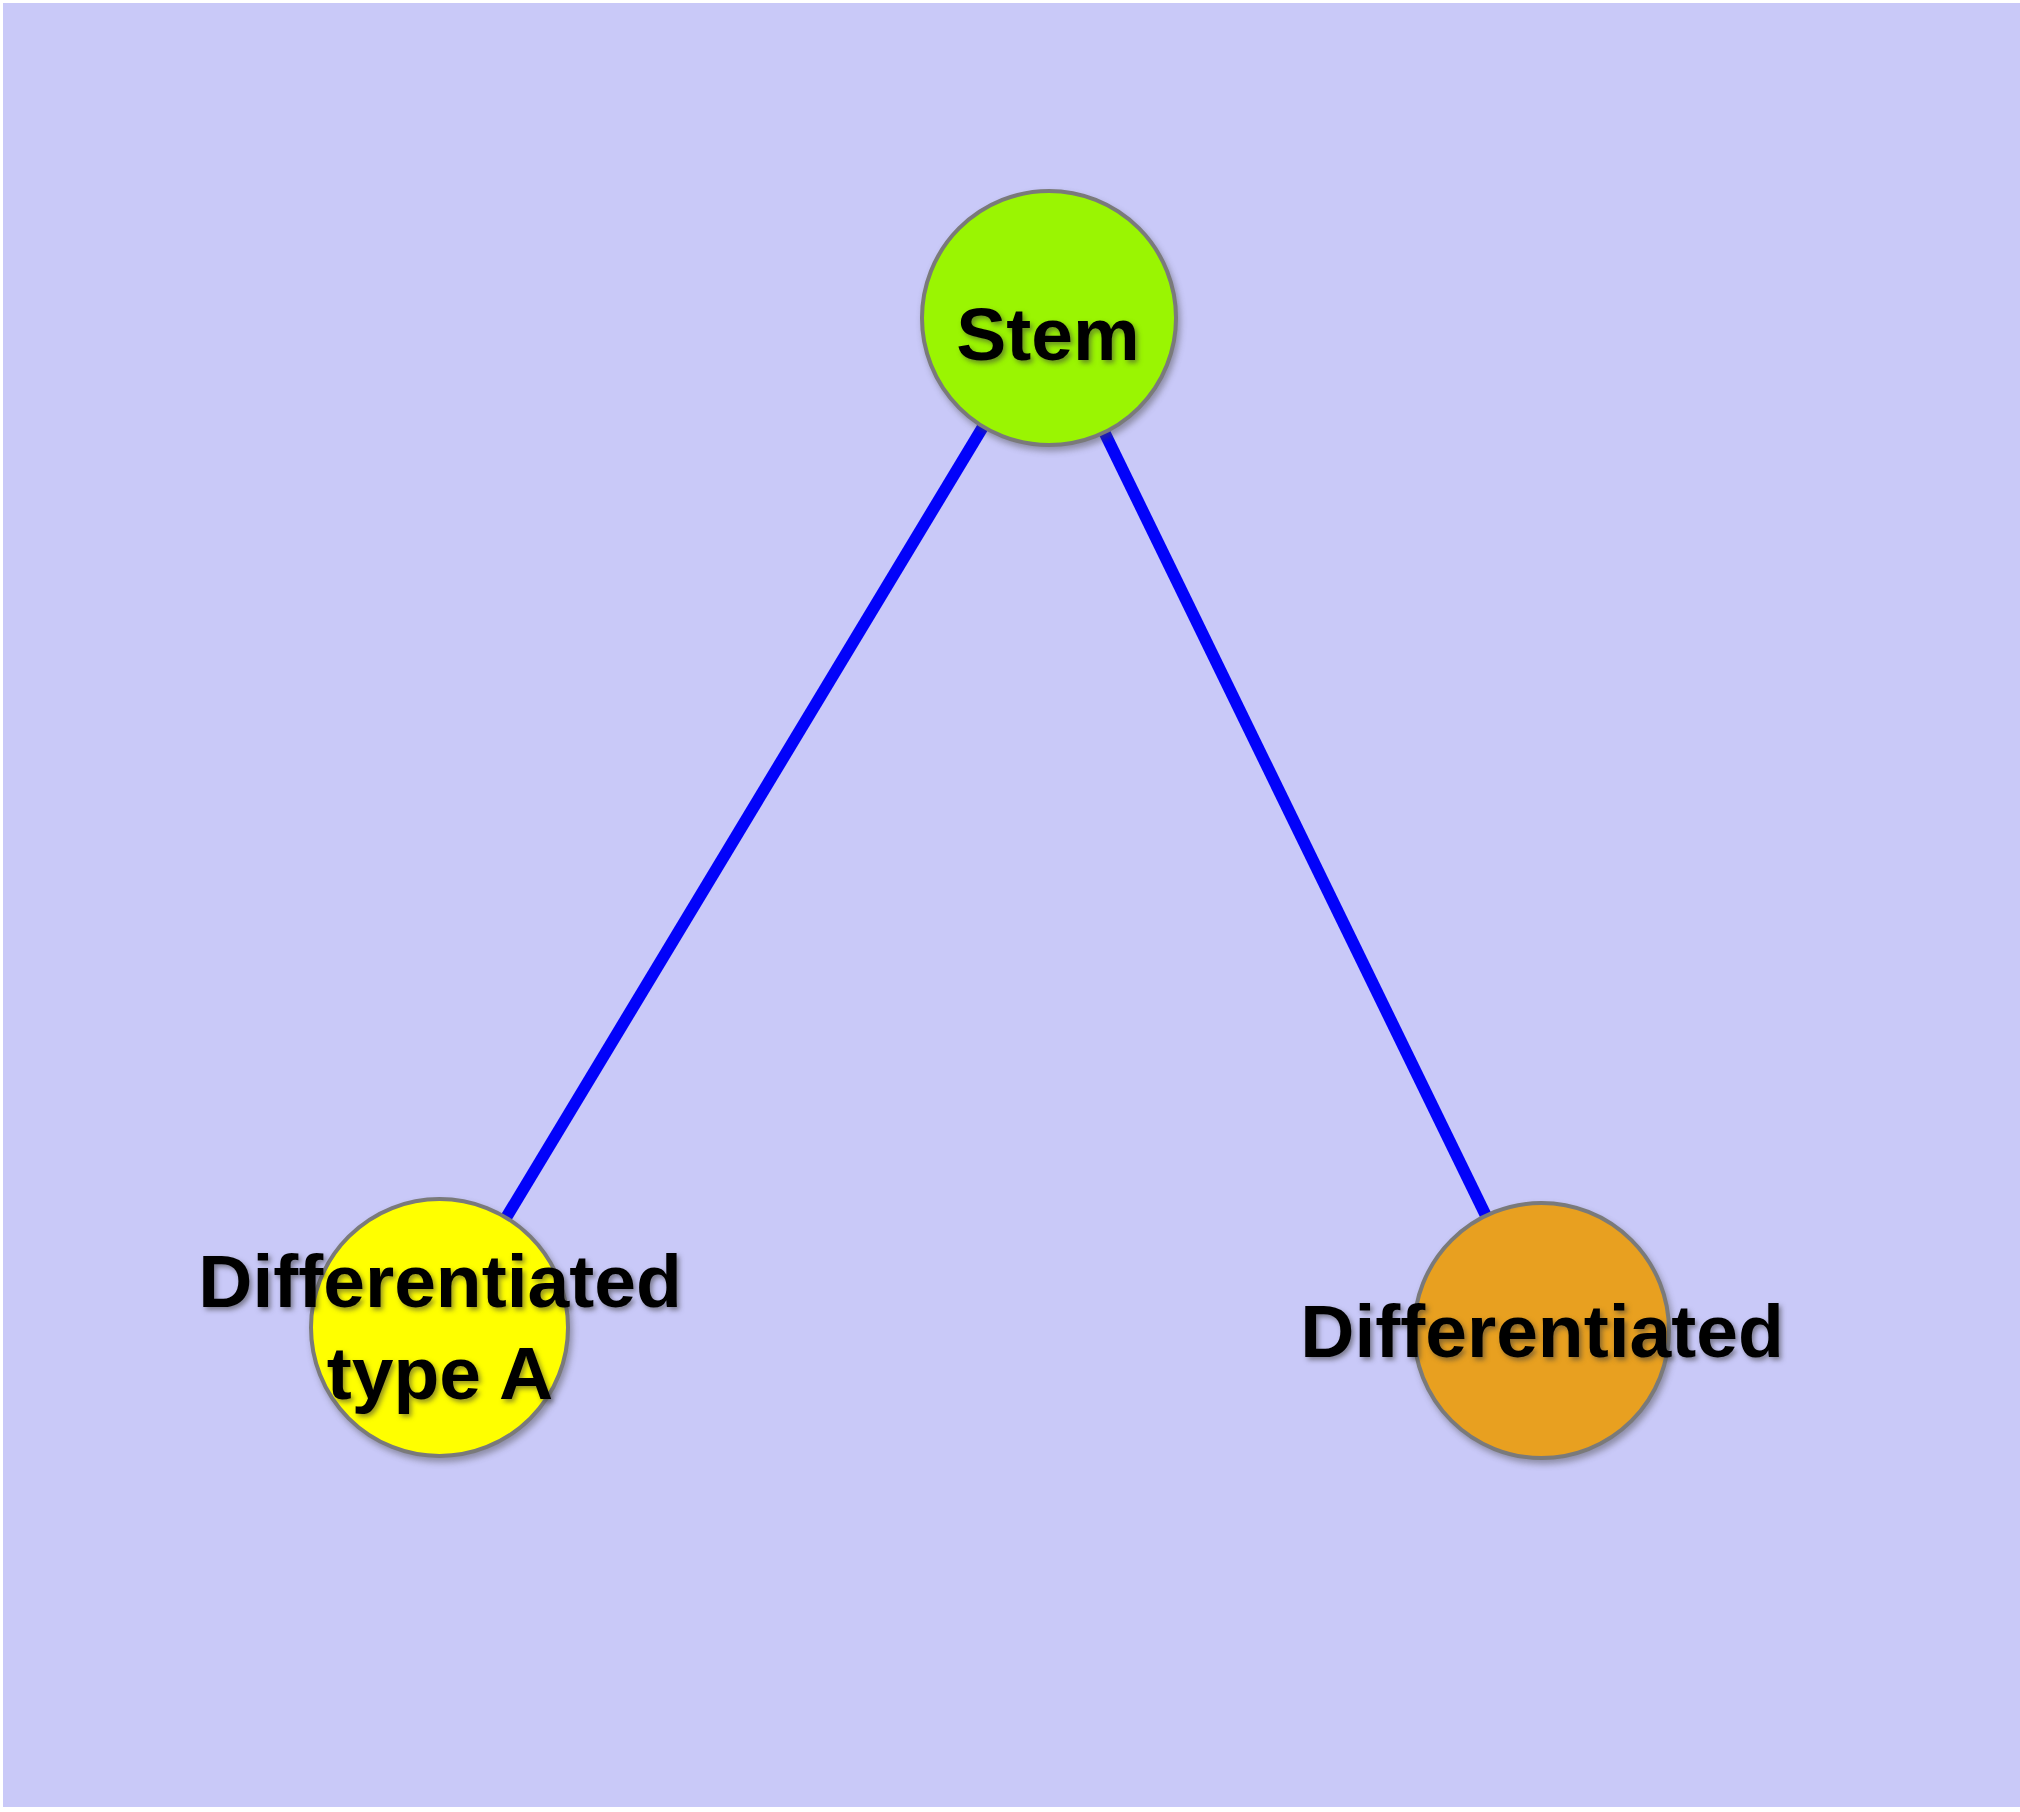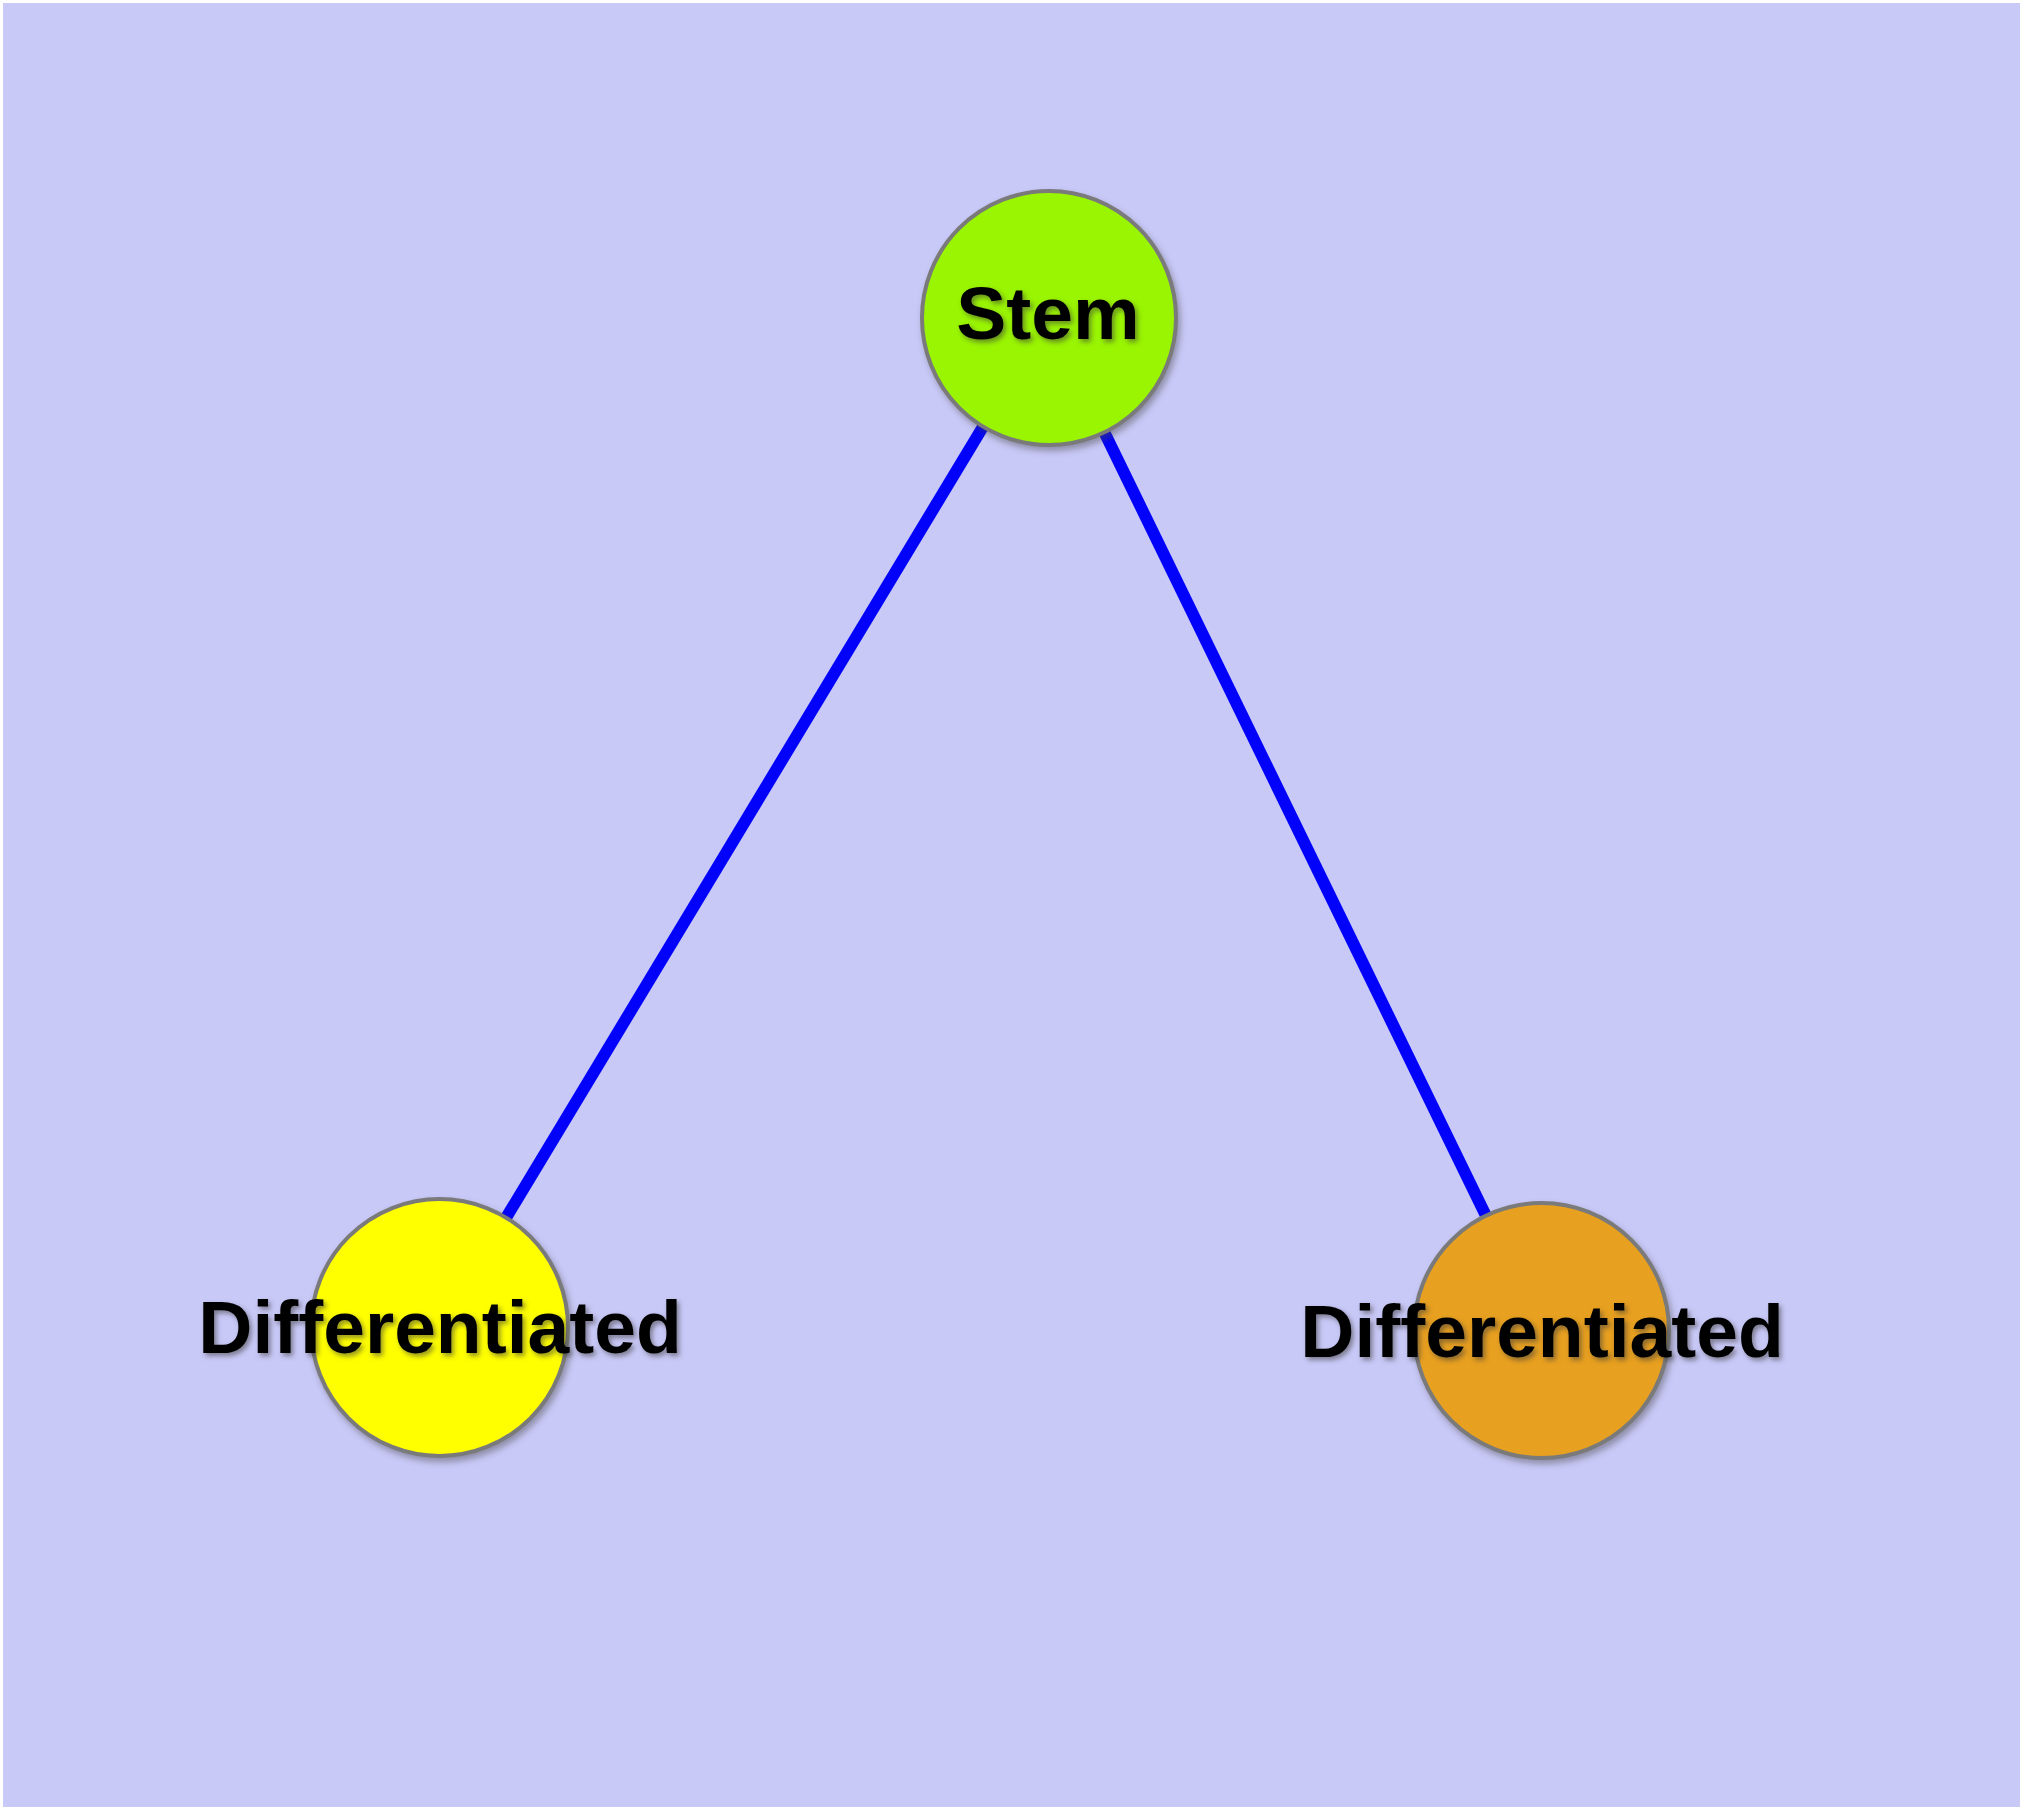--- a/index.html
+++ b/index.html
@@ -52,26 +52,27 @@
 <body>
 
 <div id="stage">
   <div id="plot-background" style="background: rgb(201, 201, 248);"></div>
   <svg id="edge-layer" xmlns="http://www.w3.org/2000/svg" viewBox="0 0 2384 2138" width="2021" height="1812">
       <line x1="1237" y1="375" x2="519" y2="1566" stroke="#0202fa" stroke-width="14"></line>
       <line x1="1237" y1="375" x2="1819" y2="1570" stroke="#0202fa" stroke-width="14"></line>
     </svg>
   <div id="node-layer">
       <div class="node-circle" style="left: 920px; top: 189px; width: 258px; height: 258px; background: rgb(154, 245, 2); border: 4.2px solid rgb(122, 122, 122);"></div>
-      <div class="node-label" style="left: 1048px; top: 313px;">
+      <div class="node-label" style="left: 1048px; top: 334px;">
         <div>Stem</div>
       </div>
       <div class="node-circle" style="left: 309px; top: 1197px; width: 261px; height: 261px; background: rgb(255, 255, 0); border: 4.2px solid rgb(122, 122, 122);"></div>
       <div class="node-label" style="left: 440px; top: 1327px;">
         <div>Differentiated</div>
+        <div>type A</div>
       </div>
       <div class="node-circle" style="left: 1412px; top: 1201px; width: 259px; height: 259px; background: rgb(232, 160, 32); border: 4.2px solid rgb(122, 122, 122);"></div>
       <div class="node-label" style="left: 1542px; top: 1331px;">
         <div>Differentiated</div>
       </div>
     </div>
 </div>
 
 
 </body></html>

